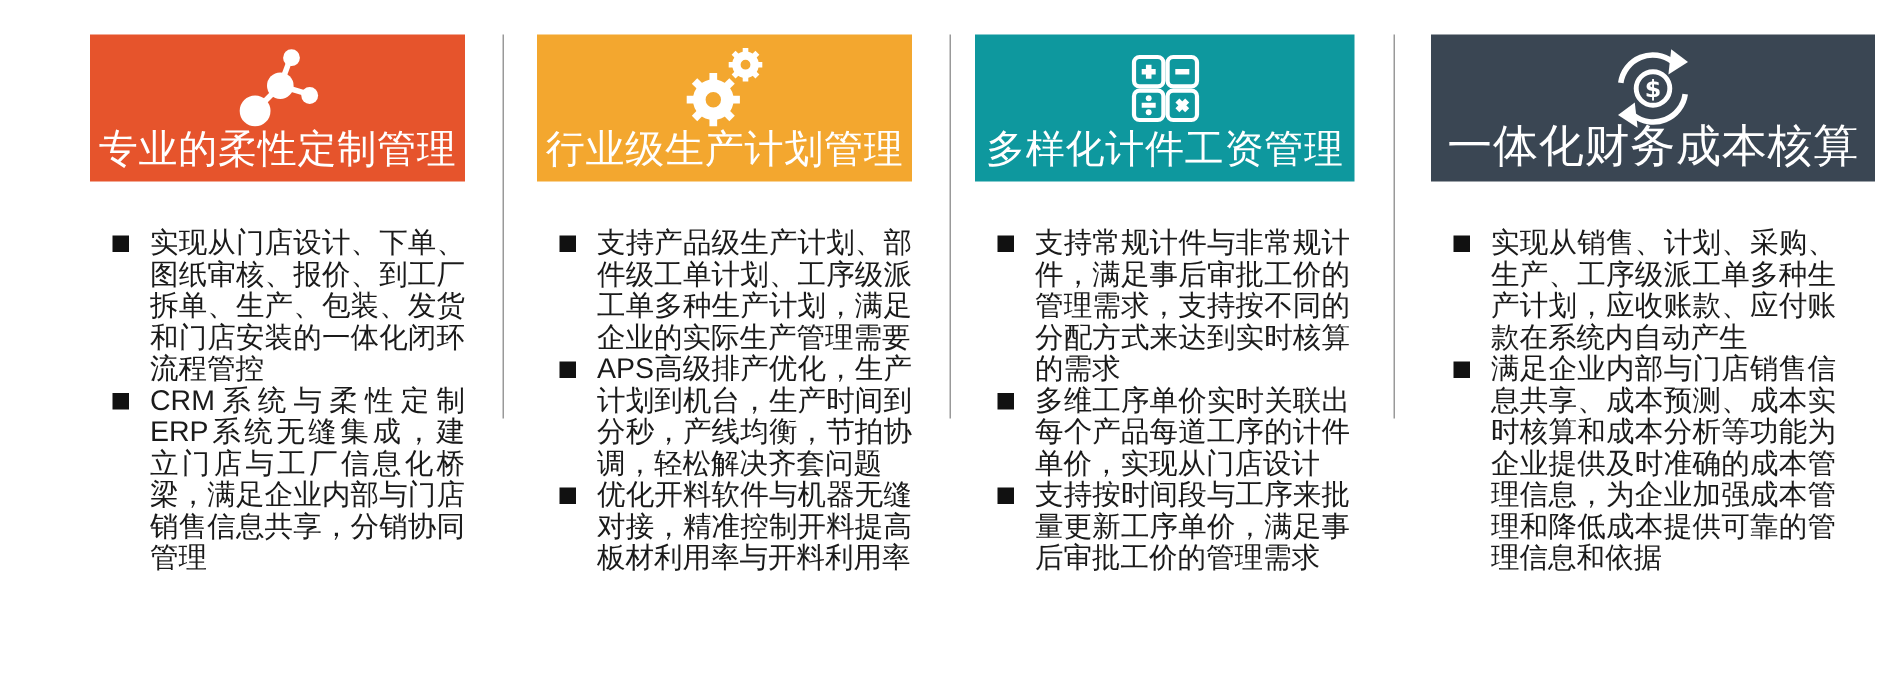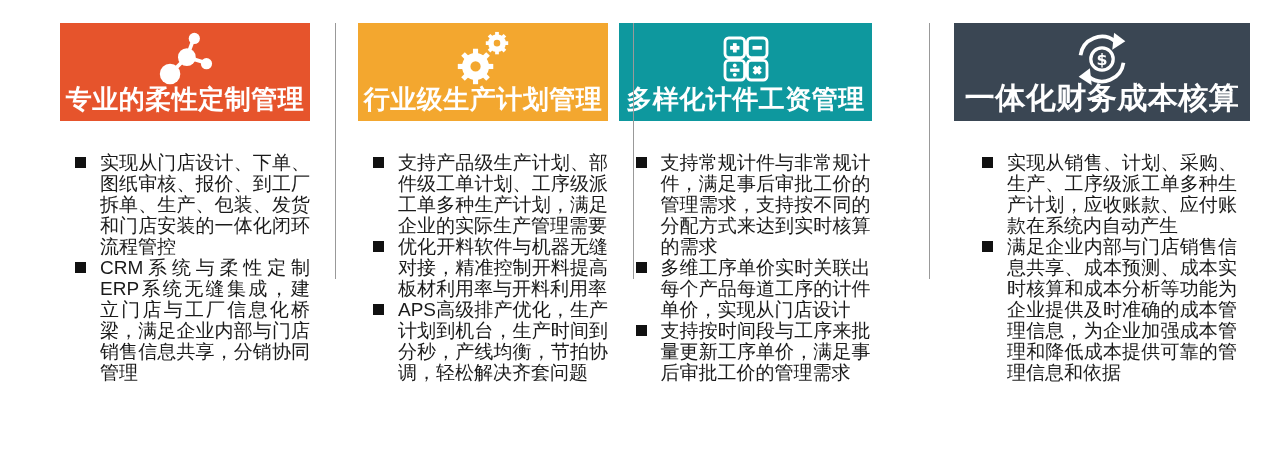--- a/index.html
+++ b/index.html
@@ -9,21 +9,21 @@
     background: #ffffff;
     font-family: "Liberation Sans", "DejaVu Sans", sans-serif;
     color: #1a1a1a;
     overflow: hidden;
   }
   .canvas { position: relative; width: 1264px; height: 454px; background: #fff; }
 
   .col { position: absolute; top: 23px; }
   .col1 { left: 60px;  width: 250px; }
   .col2 { left: 358px; width: 250px; }
-  .col3 { left: 619px; width: 253px; }
+  .col3 { left: 650px; width: 253px; }
   .col4 { left: 954px; width: 296px; }
 
   .card {
     width: 100%; height: 98px;
     background: var(--card-color, #888);
     display: flex; flex-direction: column;
     align-items: center; justify-content: flex-end;
     padding-bottom: 7px;
     position: relative;
   }
@@ -31,29 +31,29 @@
     position: absolute; top: 8px; left: 50%;
     transform: translateX(-50%);
     width: 56px; height: 56px;
     display: block;
   }
   .icon svg { display: block; width: 56px; height: 56px; }
   .card-title {
     margin: 0;
     color: #ffffff;
     font-size: 26px;
-    font-weight: bold;
+    font-weight: normal;
     letter-spacing: 0.5px;
     white-space: nowrap;
     line-height: 1.1;
   }
   .col4 .card-title { font-size: 30px; }
 
   .bullets { list-style: none; margin: 31px 0 0 0; padding: 0; }
-  .bullet { display: flex; align-items: flex-start; margin: 0; justify-content: center; }
+  .bullet { display: flex; align-items: flex-start; margin: 0; }
   .marker {
     flex: none;
     width: 11px; height: 11px;
     background: #111111;
     margin: 5px 14px 0 15px;
   }
   .btext {
     font-size: 19px;
     line-height: 21px;
     width: 210px;
@@ -141,25 +141,25 @@
       </span>
       <h2 class="card-title">行业级生产计划管理</h2>
     </header>
     <ul class="bullets">
       <li class="bullet">
         <span class="marker"></span>
         <span class="btext">支持产品级生产计划、部件级工单计划、工序级派工单多种生产计划，满足企业的实际生产管理需要</span>
       </li>
       <li class="bullet">
         <span class="marker"></span>
+        <span class="btext">APS高级排产优化，生产计划到机台，生产时间到分秒，产线均衡，节拍协调，轻松解决齐套问题</span>
+      </li>
+      <li class="bullet">
+        <span class="marker"></span>
         <span class="btext">优化开料软件与机器无缝对接，精准控制开料提高板材利用率与开料利用率</span>
-      </li>
-      <li class="bullet">
-        <span class="marker"></span>
-        <span class="btext">APS高级排产优化，生产计划到机台，生产时间到分秒，产线均衡，节拍协调，轻松解决齐套问题</span>
       </li>
     </ul>
   </section>
 
   <section class="col col3" style="--card-color: #0E989E;">
     <header class="card">
       <span class="icon">
         <svg viewBox="0 0 60 60" xmlns="http://www.w3.org/2000/svg">
           <g stroke="#ffffff" fill="none">
             <rect x="7.5" y="7.5" width="21" height="21" rx="4" stroke-width="3"></rect>

